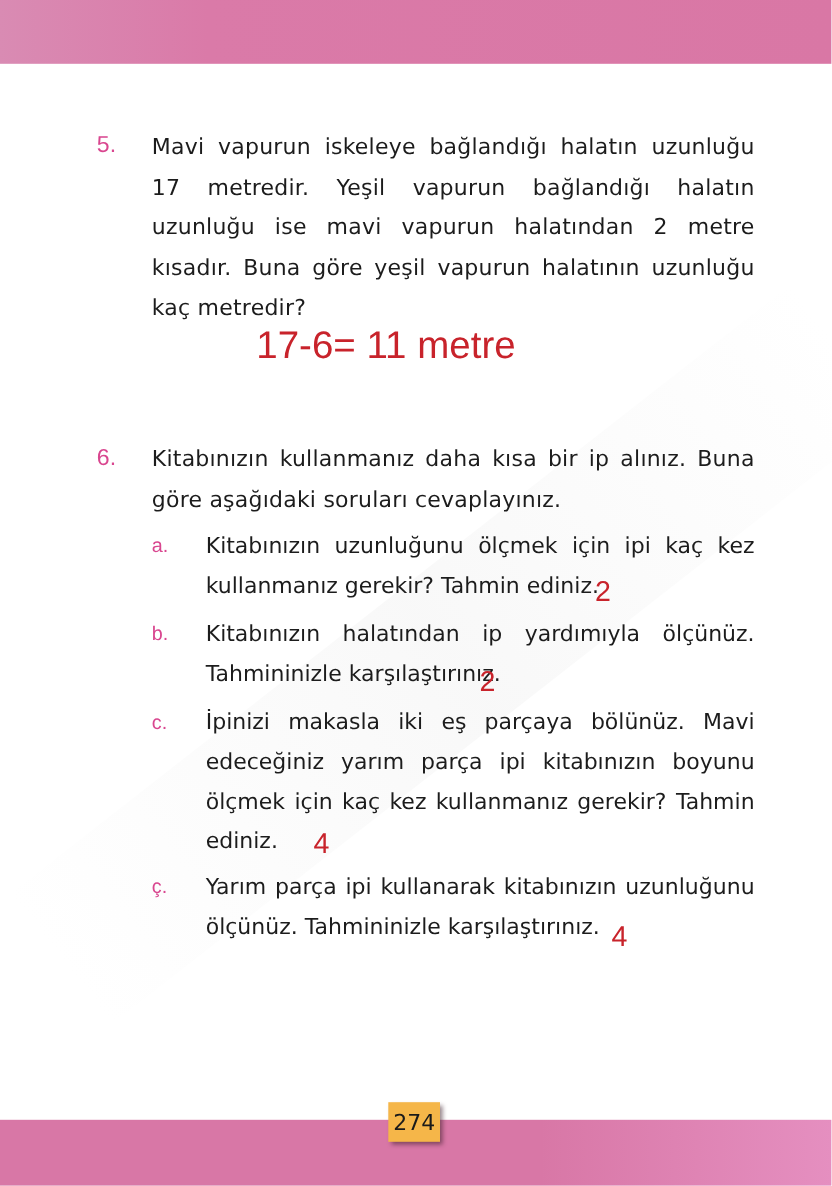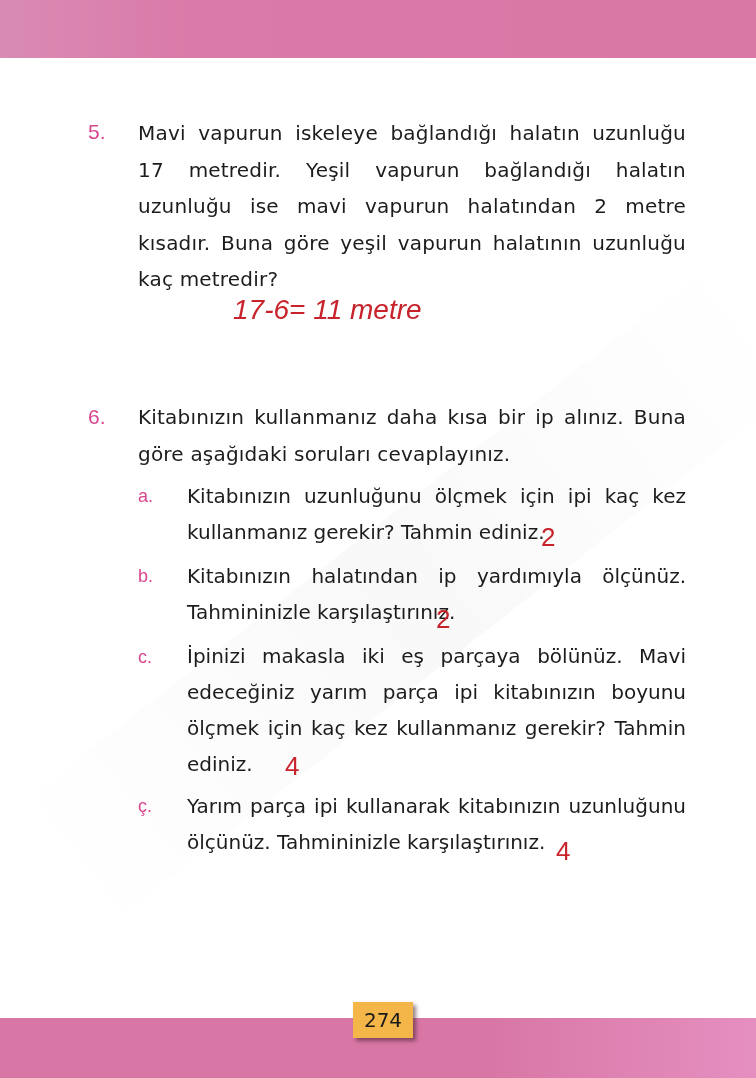--- a/index.html
+++ b/index.html
@@ -65,27 +65,26 @@
       line-height: 36px;
       text-align: justify;
     }
     .answer {
       position: absolute;
       color: #c8232b;
       font-family: "Liberation Sans", sans-serif;
       font-size: 26px;
     }
     .answer-main {
-      font-size: 28px;
-      font-style: italic;
+      font-size: 35px;
     }
     .page-badge {
       position: absolute;
       left: 353px; top: 1002px;
-      width: 60px; height: 36px;
+      width: 47px; height: 36px;
       background: #f5b649;
       box-shadow: 3px 3px 4px rgba(60,30,40,0.55);
       display: flex;
       align-items: center;
       justify-content: center;
       font-family: "DejaVu Sans", sans-serif;
       font-size: 20px;
       color: #1a1a1a;
     }
   </style>

